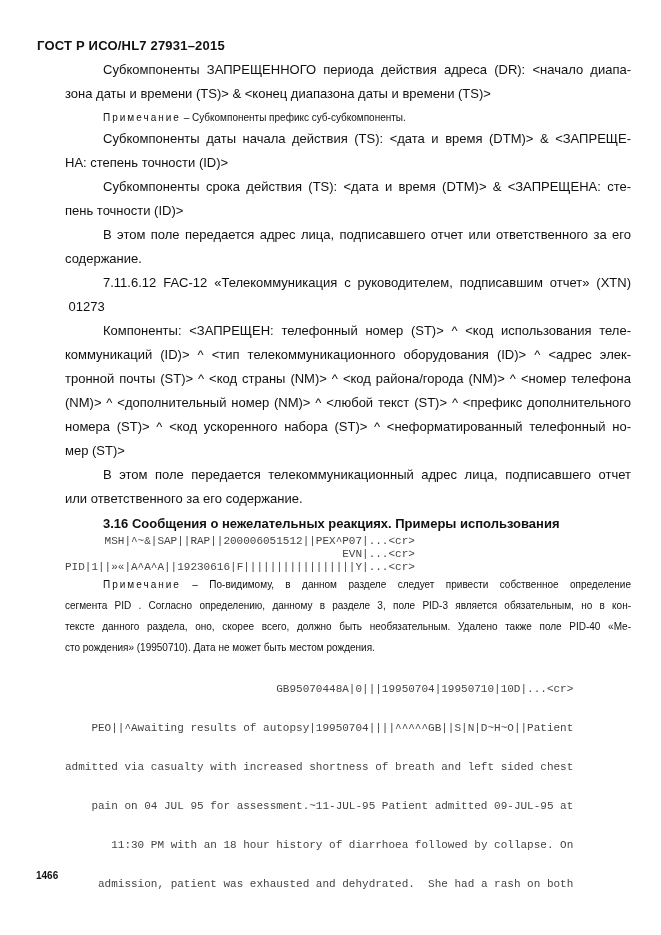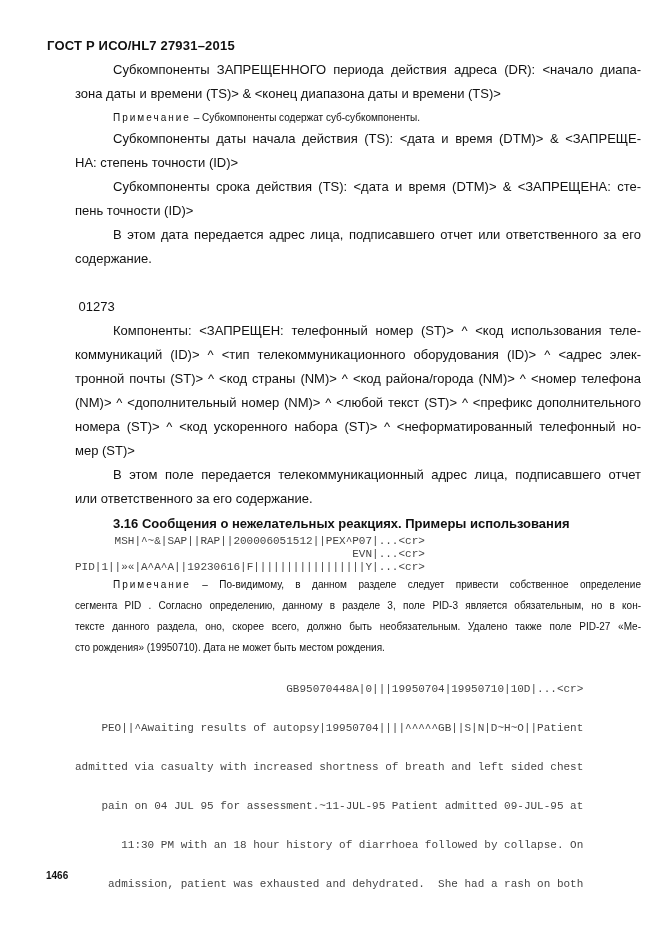--- a/index.html
+++ b/index.html
@@ -1,17 +1,17 @@
 <!DOCTYPE html>
 <html><head>
 <meta charset="utf-8">
 <style>
   html, body { margin:0; padding:0; background:#ffffff; }
   body { width:661px; height:935px; position:relative; overflow:hidden; color:#111111; }
-  .page { position:absolute; left:12px; top:0; width:534px; height:935px; }
+  .page { position:absolute; left:2px; top:0; width:534px; height:935px; }
   .hdr { position:absolute; left:35px; top:38px; font-family:"Liberation Sans", sans-serif; font-weight:bold; font-size:13px; letter-spacing:0.2px; }
   .ln { position:absolute; left:63px; width:566px; font-family:"Liberation Sans", sans-serif; font-size:13px; line-height:16px; white-space:nowrap; }
   .j { text-align:justify; text-align-last:justify; }
   .ind { left:101px; width:528px; }
   .note { font-size:10px; }
   .note-ind { left:101px; width:528px; }
   .sp { letter-spacing:2px; }
   .sec { position:absolute; left:101px; font-family:"Liberation Sans", sans-serif; font-weight:bold; font-size:13px; white-space:nowrap; }
   .code { position:absolute; left:63px; font-family:"Liberation Mono", monospace; font-size:11px; line-height:13px; white-space:pre; color:#444444;text-align:right; }
   .pnum { position:absolute; left:34px; top:870px; font-family:"Liberation Sans", sans-serif; font-weight:bold; font-size:10px; }
@@ -19,50 +19,51 @@
 </head>
 <body>
 
 <div class="page">
 
   <div class="hdr">ГОСТ Р ИСО/HL7 27931–2015</div>
 
   <div class="ln j ind" style="top:62px">Субкомпоненты ЗАПРЕЩЕННОГО периода действия адреса (DR): &lt;начало диапа-</div>
   <div class="ln" style="top:86px">зона даты и времени (TS)&gt; &amp; &lt;конец диапазона даты и времени (TS)&gt;</div>
 
-  <div class="ln note-ind note" style="top:110px"><span class="sp">Примечание</span><span> – Субкомпоненты содержат суб-субкомпоненты.</span></div>
+  <div class="ln note-ind note" style="top:110px"><span class="sp">Примечание</span><span> – Субкомпоненты префикс суб-субкомпоненты.</span></div>
 
   <div class="ln j ind" style="top:131px">Субкомпоненты даты начала действия (TS): &lt;дата и время (DTM)&gt; &amp; &lt;ЗАПРЕЩЕ-</div>
   <div class="ln" style="top:155px">НА: степень точности (ID)&gt;</div>
 
   <div class="ln j ind" style="top:179px">Субкомпоненты срока действия (TS): &lt;дата и время (DTM)&gt; &amp; &lt;ЗАПРЕЩЕНА: сте-</div>
   <div class="ln" style="top:203px">пень точности (ID)&gt;</div>
 
-  <div class="ln j ind" style="top:227px">В этом дата передается адрес лица, подписавшего отчет или ответственного за его</div>
+  <div class="ln j ind" style="top:227px">В этом поле передается адрес лица, подписавшего отчет или ответственного за его</div>
   <div class="ln" style="top:251px">содержание.</div>
 
+  <div class="ln j ind" style="top:275px">7.11.6.12 FAC-12 «Телекоммуникация с руководителем, подписавшим отчет» (XTN)</div>
   <div class="ln" style="top:299px; white-space:pre"> 01273</div>
 
   <div class="ln j ind" style="top:323px">Компоненты: &lt;ЗАПРЕЩЕН: телефонный номер (ST)&gt; ^ &lt;код использования теле-</div>
   <div class="ln j" style="top:347px">коммуникаций (ID)&gt; ^ &lt;тип телекоммуникационного оборудования (ID)&gt; ^ &lt;адрес элек-</div>
   <div class="ln j" style="top:371px">тронной почты (ST)&gt; ^ &lt;код страны (NM)&gt; ^ &lt;код района/города (NM)&gt; ^ &lt;номер телефона</div>
   <div class="ln j" style="top:395px">(NM)&gt; ^ &lt;дополнительный номер (NM)&gt; ^ &lt;любой текст (ST)&gt; ^ &lt;префикс дополнительного</div>
   <div class="ln j" style="top:419px">номера (ST)&gt; ^ &lt;код ускоренного набора (ST)&gt; ^ &lt;неформатированный телефонный но-</div>
   <div class="ln" style="top:443px">мер (ST)&gt;</div>
 
   <div class="ln j ind" style="top:467px">В этом поле передается телекоммуникационный адрес лица, подписавшего отчет</div>
   <div class="ln" style="top:491px">или ответственного за его содержание.</div>
 
   <div class="sec" style="top:516px">3.16 Сообщения о нежелательных реакциях. Примеры использования</div>
 
   <div class="code" style="top:535px"><div>MSH|^~&amp;|SAP||RAP||200006051512||PEX^P07|...&lt;cr&gt;</div><div>EVN|...&lt;cr&gt;</div><div>PID|1||»«|A^A^A||19230616|F|||||||||||||||||Y|...&lt;cr&gt;</div></div>
 
   <div class="ln note-ind note j" style="top:577px"><span class="sp">Примечание</span><span> – По-видимому, в данном разделе следует привести собственное определение</span></div>
   <div class="ln note j" style="top:598px">сегмента PID . Согласно определению, данному в разделе 3, поле PID-3 является обязательным, но в кон-</div>
-  <div class="ln note j" style="top:619px">тексте данного раздела, оно, скорее всего, должно быть необязательным. Удалено также поле PID-27 «Ме-</div>
+  <div class="ln note j" style="top:619px">тексте данного раздела, оно, скорее всего, должно быть необязательным. Удалено также поле PID-40 «Ме-</div>
   <div class="ln note" style="top:640px">сто рождения» (19950710). Дата не может быть местом рождения.</div>
 
   <div class="code" style="top:657px">
     <div>GB95070448A|0|||19950704|19950710|10D|...&lt;cr&gt;</div>
     <div>PEO||^Awaiting results of autopsy|19950704||||^^^^^GB||S|N|D~H~O||Patient</div>
     <div>admitted via casualty with increased shortness of breath and left sided chest</div>
     <div>pain on 04 JUL 95 for assessment.~11-JUL-95 Patient admitted 09-JUL-95 at</div>
     <div>11:30 PM with an 18 hour history of diarrhoea followed by collapse. On</div>
     <div>admission, patient was exhausted and dehydrated.  She had a rash on both</div>
     

